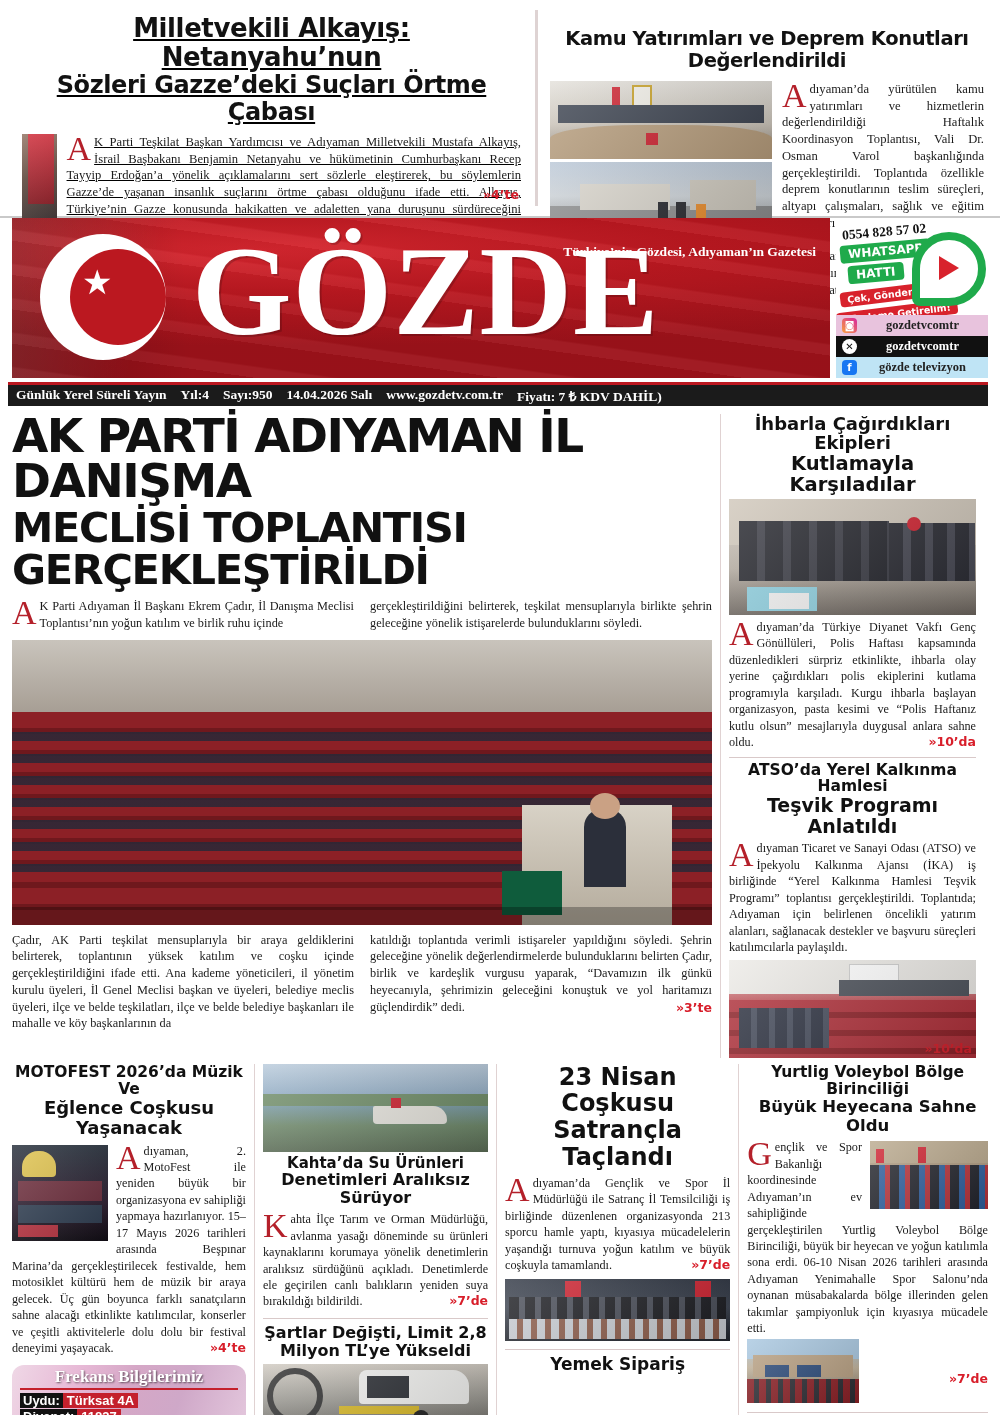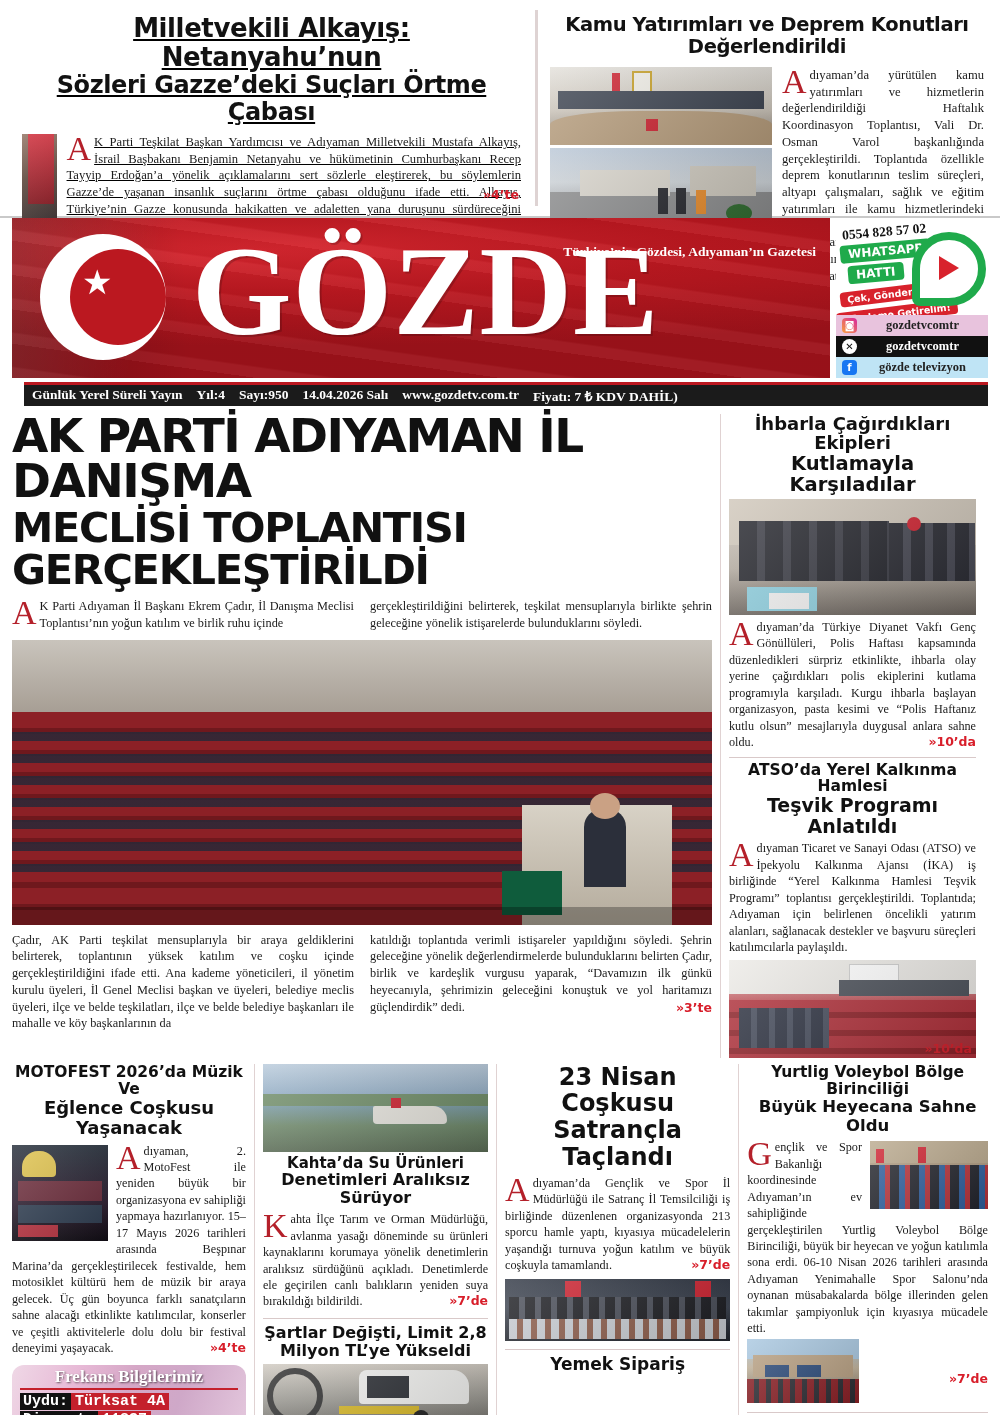--- a/index.html
+++ b/index.html
@@ -23,21 +23,21 @@
   
   .dcap::first-letter {
     float: left; font-size: 34px; line-height: 27px; padding: 1px 3px 0 0;
     font-family: "Liberation Serif", serif; color: #b4202a; font-weight: normal;
   }
 
   
   .topstrip { display: flex; height: 218px; border-bottom: 2px solid #c9c9c9; }
   .top-left { width: 535px; padding: 14px 14px 6px 22px; position: relative; text-decoration: underline; }
   .top-div { width: 3px; background: #ded3d3; margin: 10px 0; }
-  .top-right { flex: 1; padding: 14px 16px 6px 12px; }
+  .top-right { flex: 1; padding: 28px 16px 6px 12px; }
   .top-head { font-size: 26px; line-height: 1.12; text-align: center; }
   .top-head-2 { font-size: 19.5px; line-height: 1.15; text-align: center; }
   .top-body { display: flex; gap: 10px; margin-top: 8px; }
   .top-text { font-size: 12.6px; line-height: 1.33; }
 
   
   .masthead { display: flex; height: 160px; padding: 0 12px; gap: 6px; }
   .flagbox {
     flex: 1; position: relative; overflow: hidden;
     background:
@@ -85,21 +85,21 @@
   .socRow.x  { background:#111; color:#fff; }
   .socRow.fb { background:#bfe4f5; color:#222; }
   .socIcon { width:15px;height:15px;border-radius:4px;display:flex;align-items:center;justify-content:center;
      font-size:10px;font-family:"DejaVu Sans",sans-serif;font-weight:bold;flex:none; }
   .socIcon.ig { background:linear-gradient(45deg,#f9a03c,#d6249f); color:#fff; }
   .socIcon.x  { background:#fff; color:#111; border-radius:50%; }
   .socIcon.fb { background:#1877f2; color:#fff; }
   .socName { flex:1; text-align:center; }
 
   
-  .infobar { margin: 4px 12px 0 24px; height: 24px; background:#1b1b1b;
+  .infobar { margin: 4px 12px 0 8px; height: 24px; background:#1b1b1b;
      border-top:3px solid #bb1820; display:flex; align-items:center; }
   .infobar .it { color:#fff; font-family:"Liberation Serif",serif; font-weight:bold; font-size:13.5px; }
   .infobar-inner { display:flex; gap:14px; padding-left:8px; width:100%; }
 
   
   .maingrid { display:flex; padding: 8px 12px 0 12px; gap: 8px; }
   .lead { width: 700px; }
   .rail { width: 256px; border-left: 1px solid #e0d2d2; padding-left: 8px; }
 
   .lead-h1 { font-size: 47px; line-height: 0.95; letter-spacing:-1.5px;
@@ -125,21 +125,21 @@
   .cbody { font-size:12.2px; line-height:1.35; margin-top:4px; }
 
   .wrapimg-l { float:left; width:96px; height:96px; margin:2px 8px 3px 0; }
 
   
   .frekans { margin-top:8px; border-radius:12px; overflow:hidden; position:relative; height:120px;
      background: linear-gradient(110deg,#efd8e6 0%,#e7b9d6 25%,#d5a7c6 45%,#cfa8c8 65%,#e9cfe2 100%); }
   .frekans .ftitle { text-align:center; font-family:"Liberation Serif",serif; font-weight:bold;
      font-size:17px; color:#fff; text-shadow:1px 1px 2px rgba(0,0,0,.55); padding-top:2px; }
   .frekans .line { margin:1px 8px 3px 8px; border-top:2px solid #c4202c; }
-  .fl { margin:1px 0 1px 8px; font-family:Liberation Mono, monospace; font-weight:bold; font-size:15px; }
+  .fl { margin:1px 0 1px 8px; font-family:Liberation Sans, sans-serif; font-weight:bold; font-size:13px; }
   .fl .k { background:#111; color:#fff; padding:0 3px; }
   .fl .v { background:#c4202c; color:#fff; padding:0 4px; }
 </style>
 </head>
 <body>
 
 <div class="page">
 
   <div class="topstrip">
 

